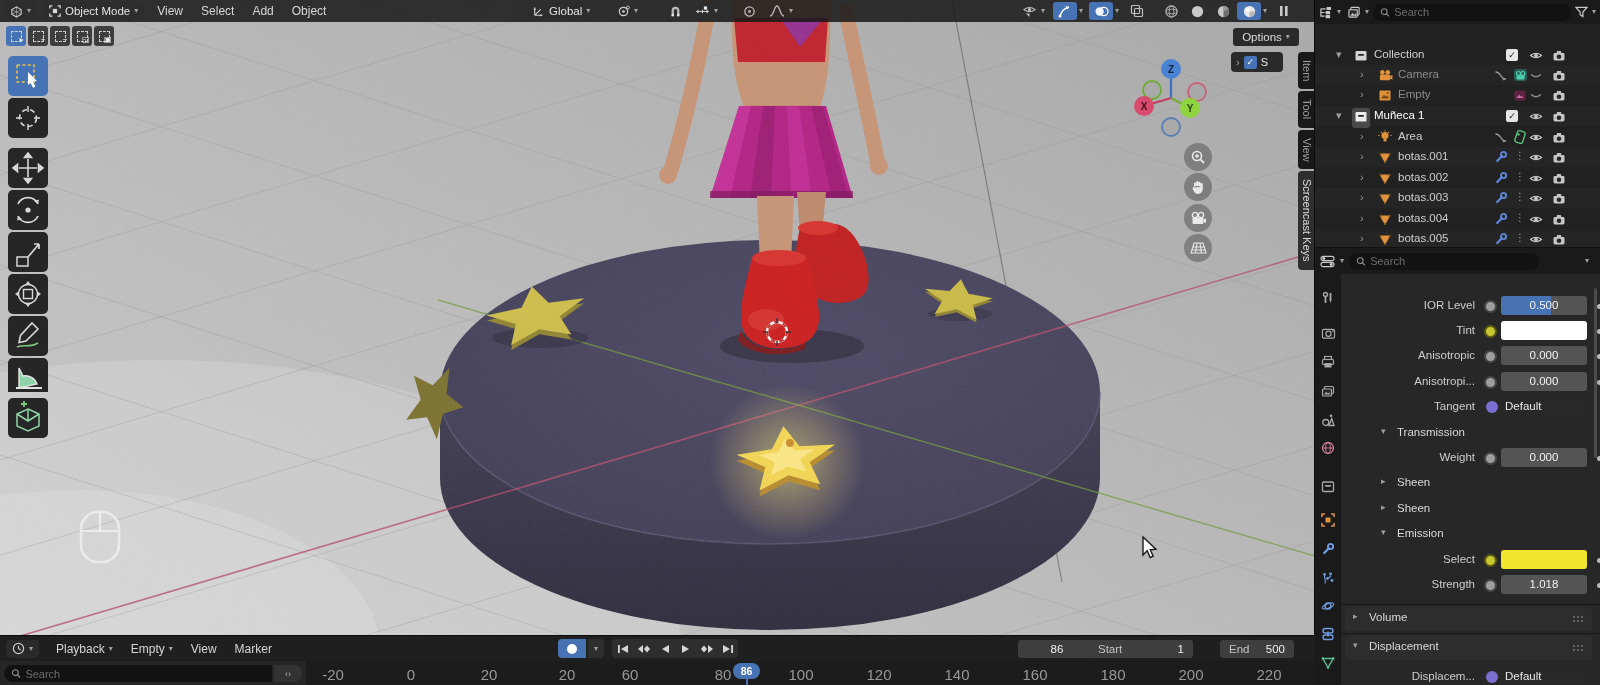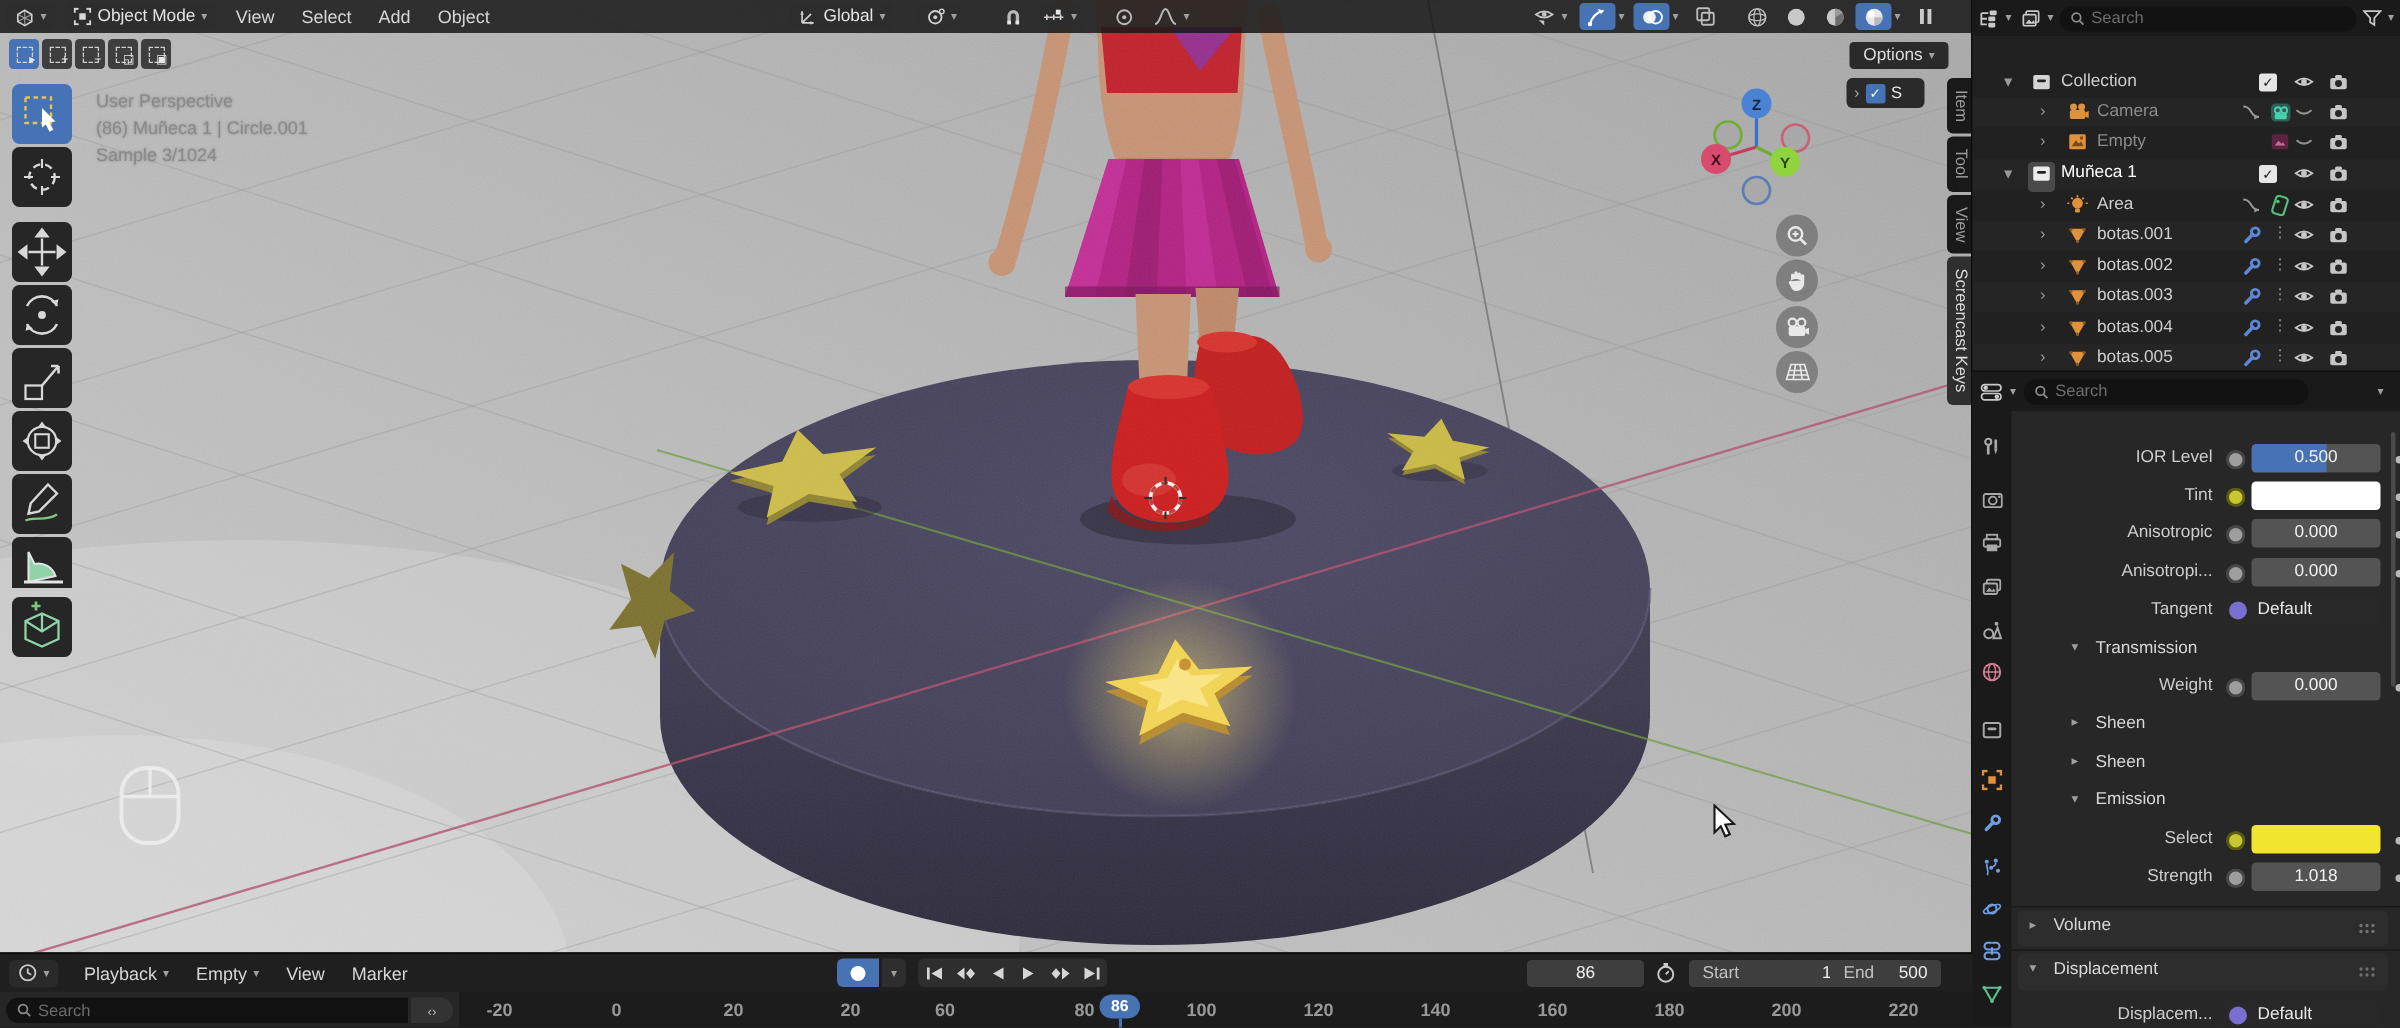--- a/index.html
+++ b/index.html
@@ -77,21 +77,21 @@
   .sechdr .sx { position:absolute; left:40px; top:3px; color:#9f9f9f; font-size:9px; }
   .sechdr .st { position:absolute; left:56px; top:3px; }
   .pblock { position:absolute; left:30px; width:251px; height:24px; background:#2d2d2d; border-radius:4px; }
   .dragdots { position:absolute; right:6px; top:8px; }
 
   
   .timeline { position:absolute; left:0; top:635px; width:1315px; height:50px; background:#1f1f1f; border-top:1px solid #0c0c0c; }
   .t-header { position:absolute; left:0; top:0; width:100%; height:25px; display:flex; align-items:center; }
   .t-strip { position:absolute; left:0; top:25px; width:100%; height:25px; background:#1c1c1c; }
   .t-chan { position:absolute; left:0; top:0; width:306px; height:25px; background:#262626; display:flex; align-items:center; padding:0 4px; gap:2px; }
-  .ruler-num { position:absolute; top:5px; transform:translateX(-50%); color:#989898; font-size:12px;font-weight:bold; }
+  .ruler-num { position:absolute; top:5px; transform:translateX(-50%); color:#989898; font-size:15px; }
   .frame-badge { position:absolute; top:2px; width:27px; height:16px; background:#4772b3; border-radius:8px; color:#fff; font-size:10.5px; text-align:center; line-height:16px; font-weight:bold; }
   .numfield { height:18px; background:#3e3e3e; border-radius:3px; color:#efefef; font-size:11.5px; display:flex; align-items:center; justify-content:space-between; padding:0 9px; }
   .transport { display:flex; background:#2e2e2e; border-radius:4px; height:19px; align-items:center; }
   .transport .tb { width:21px; height:19px; display:flex; align-items:center; justify-content:center; }
 </style>
 </head>
 <body>
 
 <div class="app">
 
@@ -442,25 +442,20 @@
         <path d="M11,332 V312 l4,8 a12,12 0 0 1 14,8 Z" fill="#8fd4a8" stroke="#e4e4e4" stroke-width="1.4"></path>
         <path d="M8,332 H34" stroke="#e4e4e4" stroke-width="2"></path>
       </g>
     </svg>
     <svg class="abs" style="left:8px;top:398px;z-index:12" width="42" height="42" viewBox="0 0 42 42">
       <rect x="0" y="0" width="40" height="40" rx="5" fill="#262626"></rect>
       <path d="M20,11 L31,16 L31,28 L20,33 L9,28 L9,16 Z M20,11 V23 M9,16 L20,23 L31,16" fill="none" stroke="#8fd4a8" stroke-width="1.5"></path>
       <path d="M13,6 h6 M16,3 v6" stroke="#7fc97f" stroke-width="1.8"></path>
     </svg>
 
-    <div class="overlay-text">
-      <div>User Perspective</div>
-      <div>(86) Muñeca 1 | Circle.001</div>
-      <div>Sample 3/1024</div>
-    </div>
 
     <div class="options-btn">
       <span>Options</span>
       <span class="chev">▾</span>
     </div>
     <div class="s-panel">
       <span class="exp">›</span>
       <span class="chk-blue">✓</span>
       <span class="slab">S</span>
     </div>
@@ -1085,21 +1080,21 @@
       <div class="numfield" style="position:absolute;left:1018px;width:78px;justify-content:center">
         <span>86</span>
       </div>
       <span class="ico" style="position:absolute;left:1103px">
         <svg width="15" height="15" viewBox="0 0 15 15">
             <circle cx="7.5" cy="8.5" r="5" fill="none" stroke="#c9c9c9" stroke-width="1.3"></circle>
             <rect x="6" y="1" width="3" height="2" fill="#c9c9c9"></rect>
             <line x1="7.5" y1="8.5" x2="9.5" y2="6.5" stroke="#c9c9c9" stroke-width="1.2"></line>
           </svg>
       </span>
-      <div class="numfield" style="position:absolute;left:1126px;width:104px">
+      <div class="numfield" style="position:absolute;left:1089px;width:104px">
         <span style="color:#c3c3c3">Start</span>
           <span>1</span>
       </div>
       <div class="numfield" style="position:absolute;left:1220px;width:74px">
         <span style="color:#c3c3c3">End</span>
           <span>500</span>
       </div>
     </div>
 
     <div class="t-strip">

